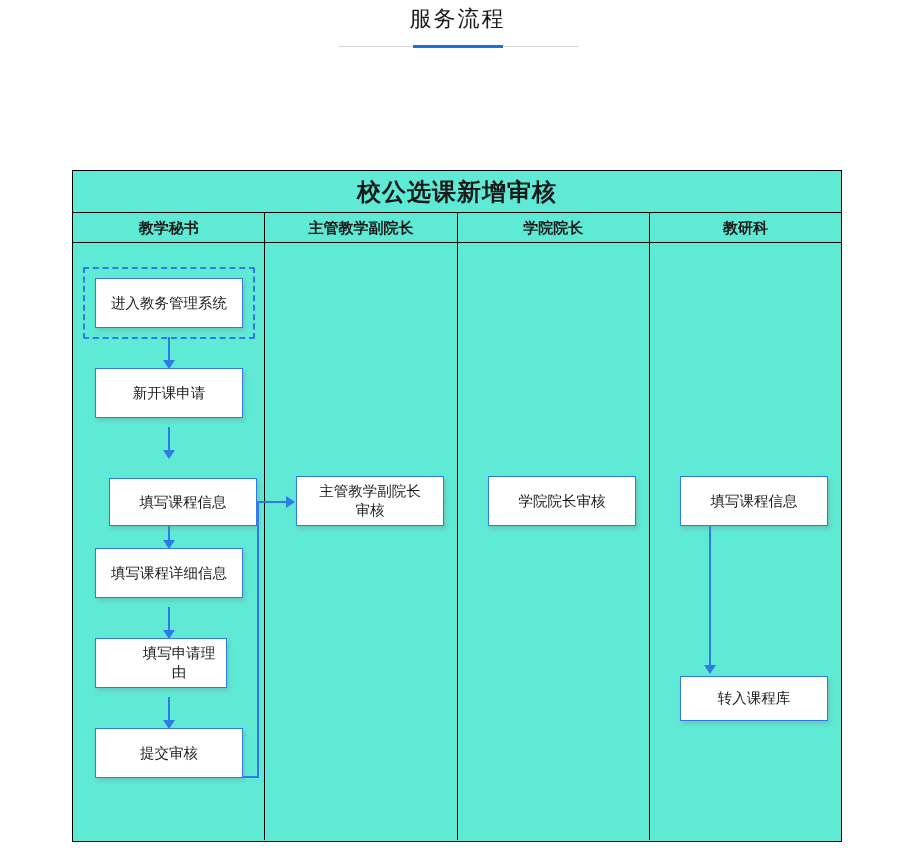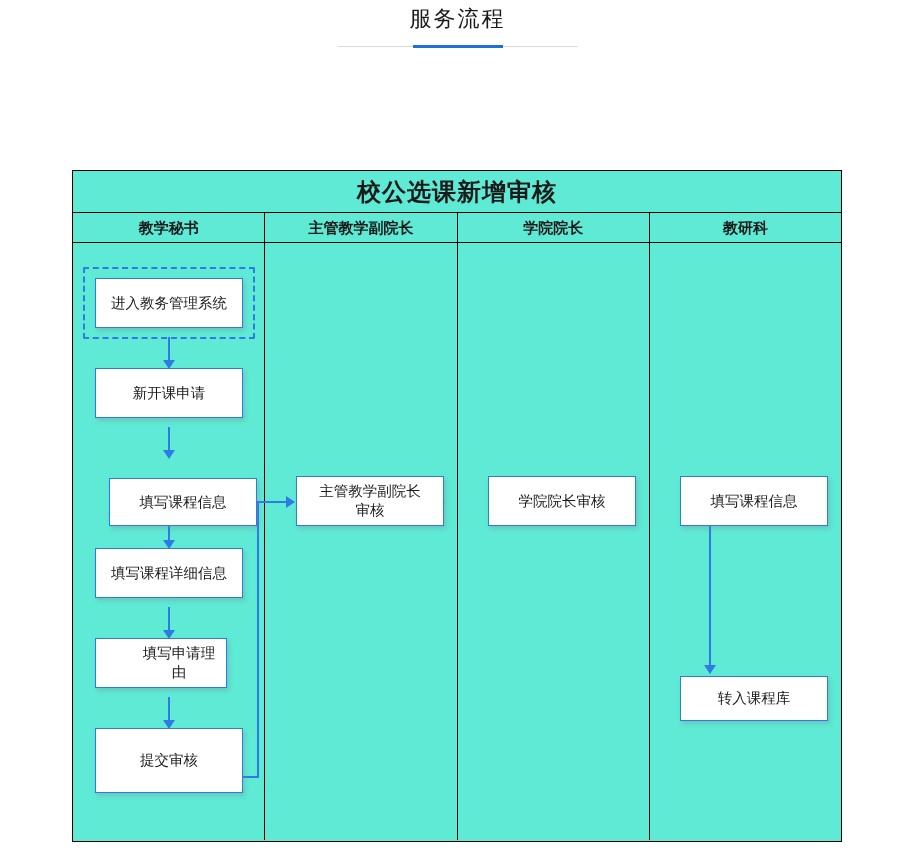--- a/index.html
+++ b/index.html
@@ -219,21 +219,21 @@
     <div class="arrow-down" style="left:631px; top:494px;"></div>
   </div>
 
   <div class="dashed-marker" style="left:10px; top:96px; width:172px; height:72px;"></div>
 
   <div class="node" style="left:22px; top:107px; width:148px; height:50px;">进入教务管理系统</div>
   <div class="node" style="left:22px; top:197px; width:148px; height:50px;">新开课申请</div>
   <div class="node" style="left:36px; top:287px; width:148px; height:48px;margin-top:20px;">填写课程信息</div>
   <div class="node" style="left:22px; top:377px; width:148px; height:50px;">填写课程详细信息</div>
   <div class="node" style="left:22px; top:467px; width:132px; height:50px;padding-left:40px;">填写申请理由</div>
-  <div class="node" style="left:22px; top:557px; width:148px; height:65px;">提交审核</div>
+  <div class="node" style="left:22px; top:557px; width:148px; height:50px;">提交审核</div>
 
   <div class="node" style="left:223px; top:305px; width:148px; height:50px;">主管教学副院长
 审核</div>
 
   <div class="node" style="left:415px; top:305px; width:148px; height:50px;">学院院长审核</div>
 
   <div class="node" style="left:607px; top:305px; width:148px; height:50px;">填写课程信息</div>
   <div class="node" style="left:607px; top:505px; width:148px; height:45px;">转入课程库</div>
 
 </div>

